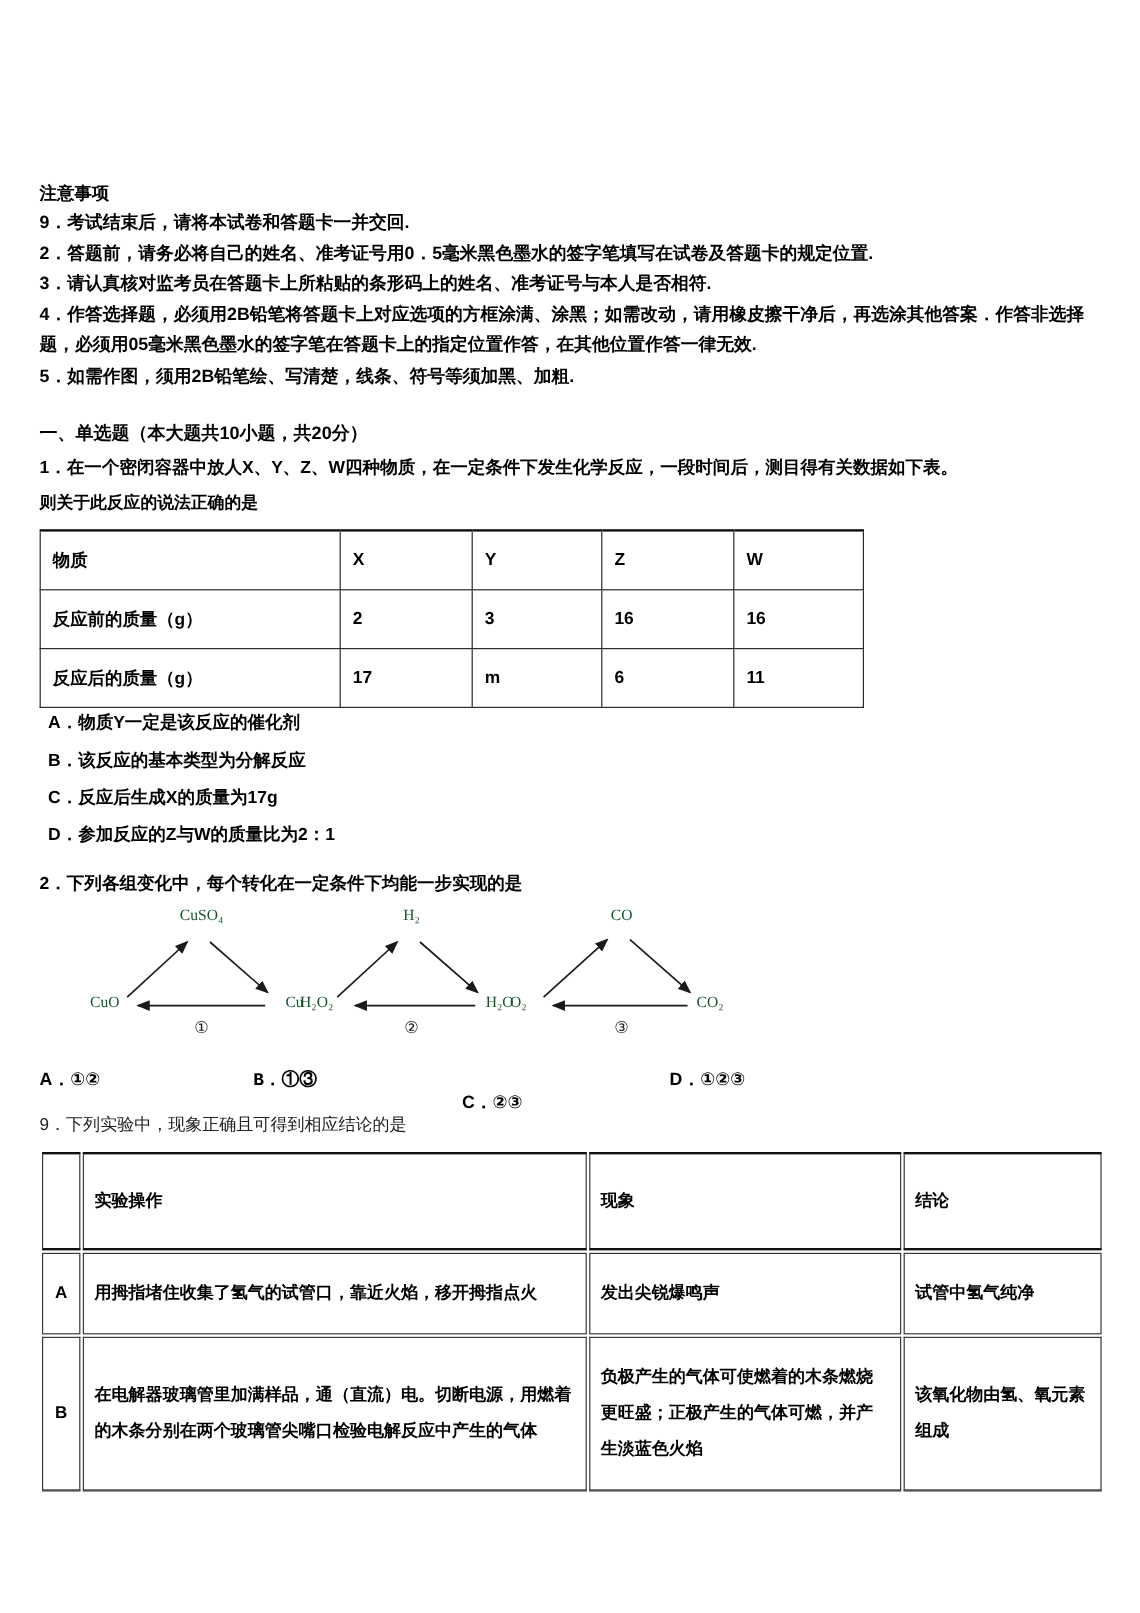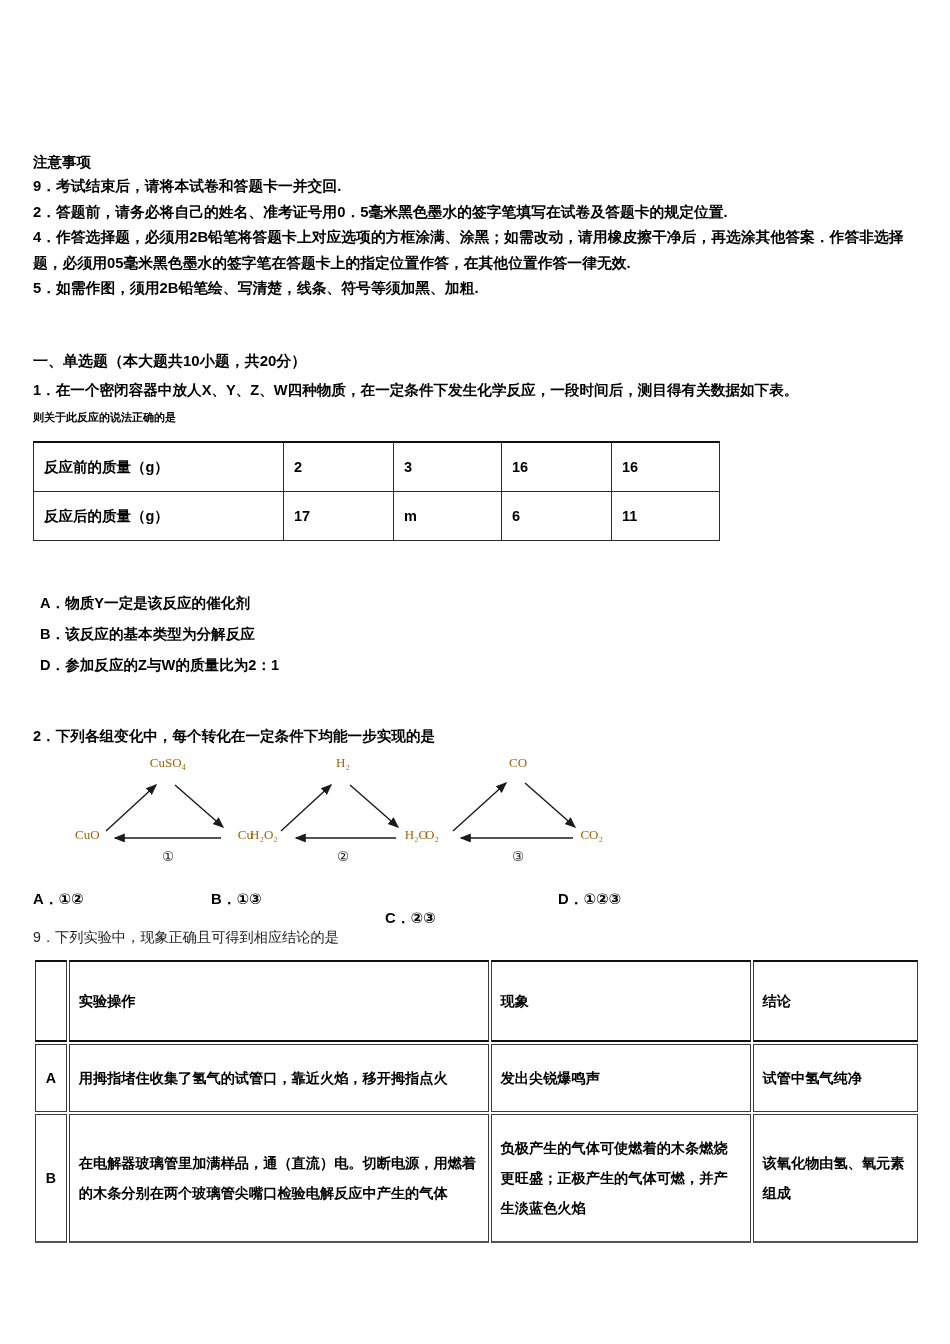--- a/index.html
+++ b/index.html
@@ -78,21 +78,21 @@
     font-size: 14.6px;
     font-weight: bold;
     line-height: 24px;
     font-family: "Liberation Sans", "DejaVu Sans", sans-serif;
     white-space: nowrap;
   }
   .q1-stem2 {
     position: absolute;
     left: 33px;
     top: 410px;
-    font-size: 11px;
+    font-size: 14px;
     font-weight: bold;
     font-family: "Liberation Sans", "DejaVu Sans", sans-serif;
   }
 
   table.data-table {
     border-collapse: collapse;
     table-layout: fixed;
   }
   table.data-table td {
     border: 1px solid #2b2b2b;
@@ -145,21 +145,21 @@
   .tri {
     position: absolute;
     width: 190px;
     height: 115px;
   }
   .tri svg { position: absolute; left: 0; top: 0; }
   .tri .lbl {
     position: absolute;
     font-size: 13px;
     font-family: "Liberation Serif", "DejaVu Serif", serif;
-    color: #a16207;
+    color: #14532d;
     white-space: nowrap;
   }
   .tri .lbl-top { left: 0; right: 0; top: 0; text-align: center; }
   .tri .lbl-bl  { left: 2px;  top: 72px; }
   .tri .lbl-br  { right: 10px; top: 72px; }
   .tri .circnum {
     position: absolute;
     left: 0; right: 0;
     top: 93px;
     text-align: center;
@@ -224,58 +224,67 @@
 </head>
 <body>
 
 <div class="page">
 
 
   <div class="notice-block">
     <div class="notice-head">注意事项</div>
     <div class="notice-line">9．考试结束后，请将本试卷和答题卡一并交回.</div>
     <div class="notice-line">2．答题前，请务必将自己的姓名、准考证号用0．5毫米黑色墨水的签字笔填写在试卷及答题卡的规定位置.</div>
+    <div class="notice-line">3．请认真核对监考员在答题卡上所粘贴的条形码上的姓名、准考证号与本人是否相符.</div>
     <div class="notice-line wrap">4．作答选择题，必须用2B铅笔将答题卡上对应选项的方框涂满、涂黑；如需改动，请用橡皮擦干净后，再选涂其他答案．作答非选择题，必须用05毫米黑色墨水的签字笔在答题卡上的指定位置作答，在其他位置作答一律无效.</div>
     <div class="notice-line">5．如需作图，须用2B铅笔绘、写清楚，线条、符号等须加黑、加粗.</div>
   </div>
 
   <div class="section-head">一、单选题（本大题共10小题，共20分）</div>
 
   <div class="q1-stem">1．在一个密闭容器中放人X、Y、Z、W四种物质，在一定条件下发生化学反应，一段时间后，测目得有关数据如下表。</div>
   <div class="q1-stem2">则关于此反应的说法正确的是</div>
 
   <table class="data-table" id="table-mass">
     <colgroup>
       <col style="width:250px">
         <col style="width:110px">
         <col style="width:108px">
         <col style="width:110px">
         <col style="width:108px">
     </colgroup>
     <tbody>
       <tr>
+        <td>物质</td>
+        <td>X</td>
+        <td>Y</td>
+        <td>Z</td>
+        <td>W</td>
+      </tr>
+      <tr>
         <td>反应前的质量（g）</td>
         <td>2</td>
         <td>3</td>
         <td>16</td>
         <td>16</td>
       </tr>
       <tr>
         <td>反应后的质量（g）</td>
         <td>17</td>
         <td>m</td>
         <td>6</td>
         <td>11</td>
       </tr>
     </tbody>
   </table>
 
   <div class="opts-q1">
     <div class="opt-line">A．物质Y一定是该反应的催化剂</div>
     <div class="opt-line">B．该反应的基本类型为分解反应</div>
+    <div class="opt-line">C．反应后生成X的质量为17g</div>
     <div class="opt-line">D．参加反应的Z与W的质量比为2：1</div>
   </div>
 
   <div class="q2-stem">2．下列各组变化中，每个转化在一定条件下均能一步实现的是</div>
 
   <div class="diagram-area">
 
     <div class="tri" style="left:40px;">
       <svg width="190" height="100">
         <defs>
@@ -323,21 +332,21 @@
       </svg>
       <div class="lbl lbl-top">CO</div>
       <div class="lbl lbl-bl">O₂</div>
       <div class="lbl lbl-br">CO₂</div>
       <div class="circnum">③</div>
     </div>
   </div>
 
   <div class="opts-q2">
     <span style="left:0px;">A．①②</span>
-    <span style="left:178px;">B．①③</span>
+    <span style="left:178px;font-family:Liberation Mono, monospace;">B．①③</span>
     <span style="left:352px;margin-top:19px;">C．②③</span>
     <span style="left:525px;">D．①②③</span>
   </div>
 
   <div class="q3-stem">9．下列实验中，现象正确且可得到相应结论的是</div>
 
   <table id="table-exp">
     <colgroup>
       <col style="width:32px">
         <col style="width:425px">

